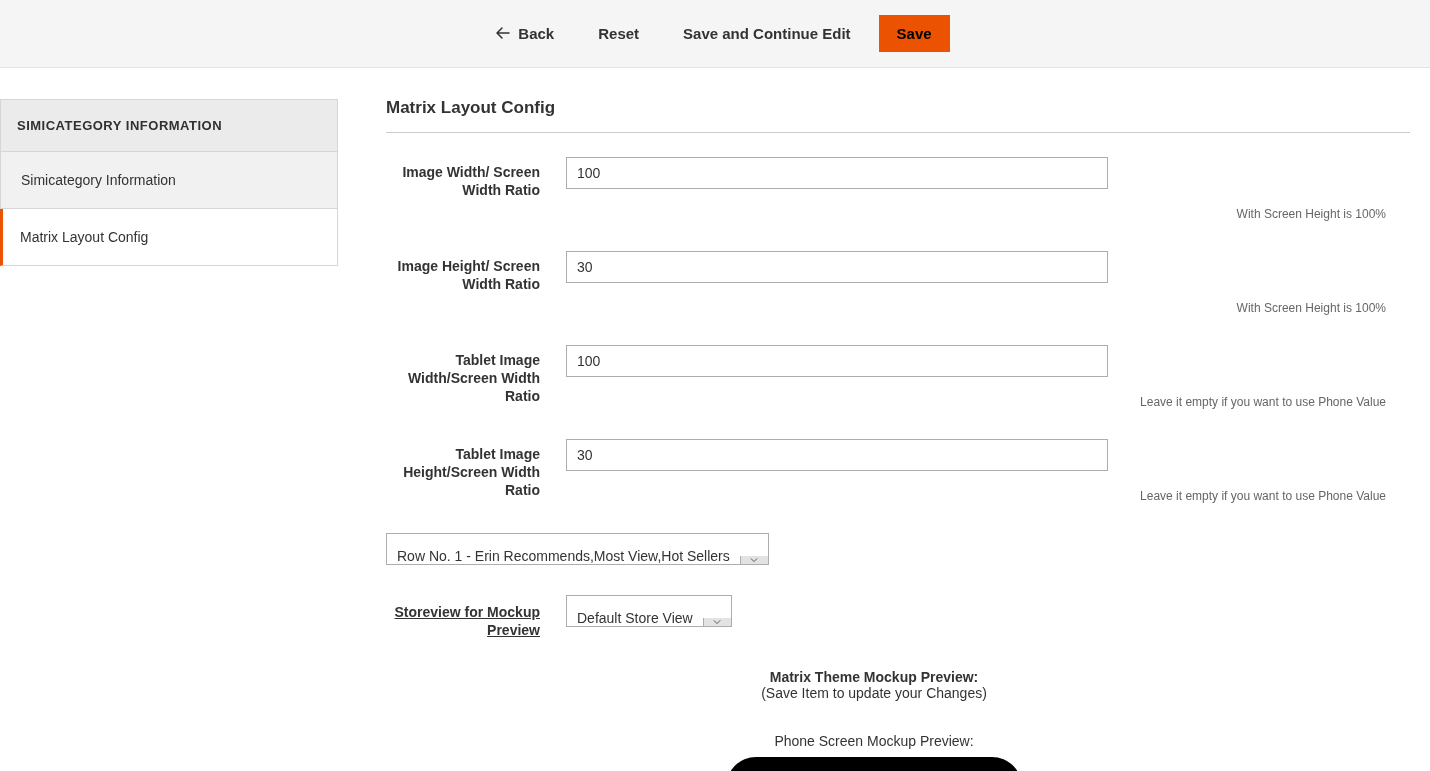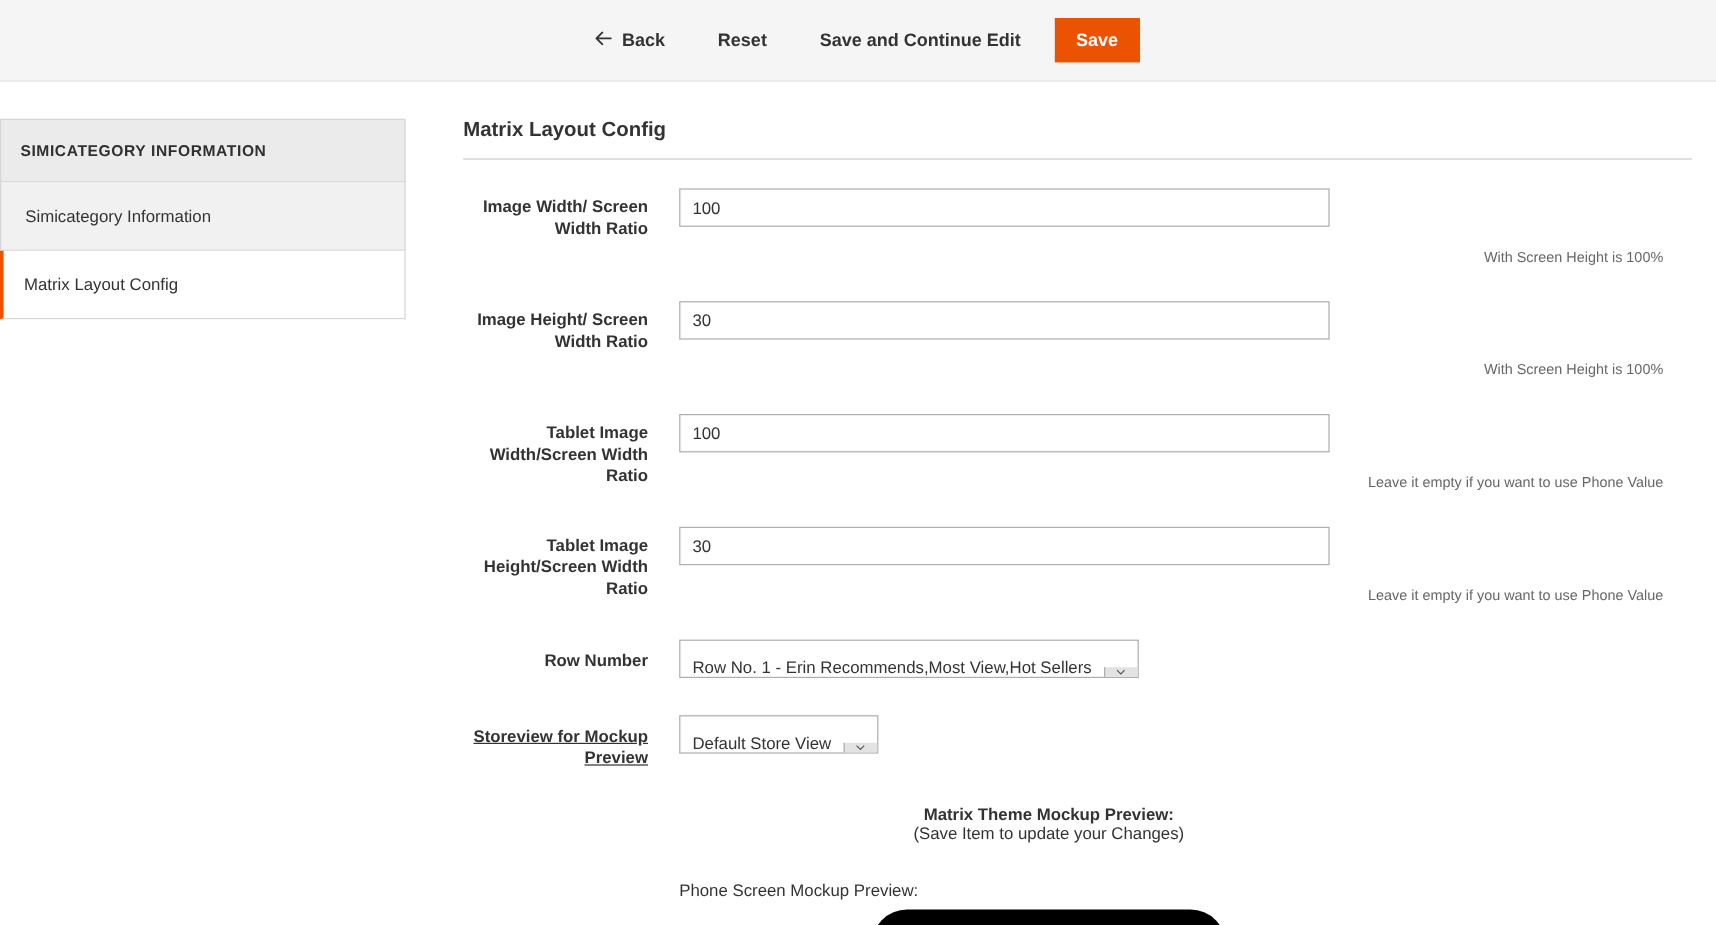--- a/index.html
+++ b/index.html
@@ -26,21 +26,21 @@
       color: #333;
       padding: 10px 16px;
       cursor: pointer;
       display: flex;
       align-items: center;
       gap: 8px;
     }
     .btn-primary {
       background: #eb5202;
       border: none;
-      color: #ffffff;
+      color: #000000;
       font-size: 15px;
       font-weight: 600;
       padding: 10px 18px;
       cursor: pointer;
     }
     .layout { display: flex; }
     .sidebar {
       width: 338px;
       flex-shrink: 0;
       margin-top: 31px;
@@ -149,21 +149,21 @@
       font-weight: 700;
       color: #333;
     }
     .preview-sub {
       text-align: center;
       font-size: 14px;
       color: #333;
       margin-bottom: 14px;
     }
     .preview-label {
-      text-align: left;
+      text-align: center;
       font-size: 14px;
       color: #333;
       margin-bottom: 8px;
       margin-top: 32px;
     }
     .phone-mock {
       width: 296px;
       margin: 0 auto;
       background: #000;
       border-radius: 30px 30px 0 0;
@@ -281,21 +281,20 @@
 
     <div class="field-row">
       <div class="field-label">Tablet Image Height/Screen Width Ratio</div>
       <div class="field-control">
         <input type="text" class="text-input" value="30" style="">
         <div class="field-note">Leave it empty if you want to use Phone Value</div>
       </div>
     </div>
 
     <div class="field-row">
-      <div class="field-label" style="padding-top:8px;">Row Number</div>
       <div class="field-control">
         <div class="select-wrap">
           <div class="select-value">Row No. 1 - Erin Recommends,Most View,Hot Sellers</div>
           <div class="select-arrow">
             <svg viewBox="0 0 10 10">
                 <path d="M1 3 L5 7 L9 3" stroke="#555" stroke-width="1.2" fill="none"></path>
               </svg>
           </div>
         </div>
       </div>

